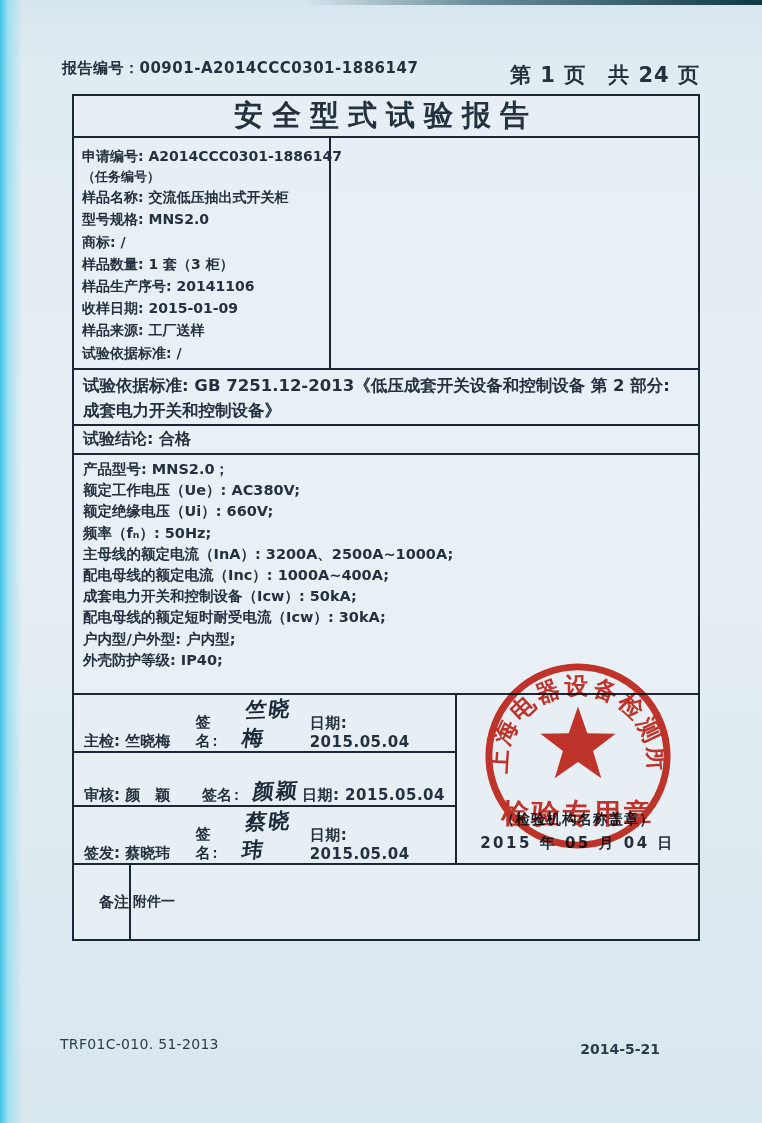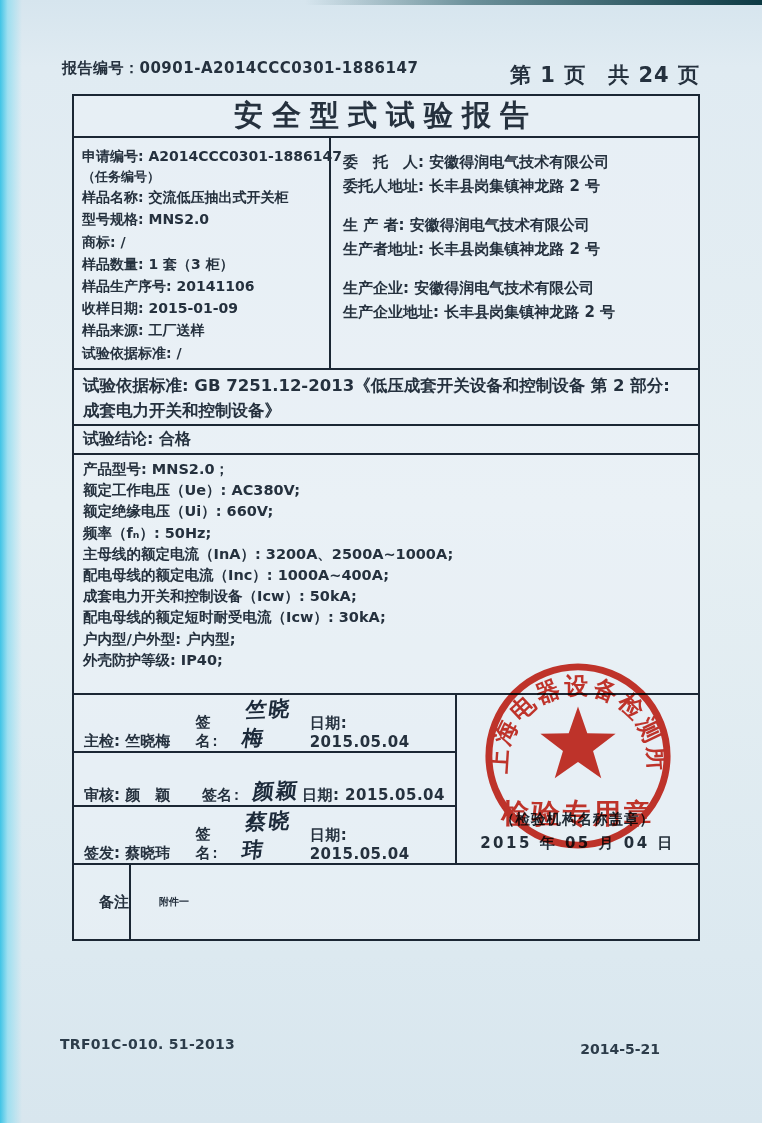--- a/index.html
+++ b/index.html
@@ -47,23 +47,23 @@
   .stamp-cell { flex:1; position:relative; }
   .stamp-caption { position:absolute; bottom:34px; width:100%; text-align:center;
     font-size:14.5px; font-weight:700; letter-spacing:1px; color:#1e2933; }
   .stamp-date { position:absolute; bottom:10px; width:100%; text-align:center;
     font-size:15px; font-weight:800; letter-spacing:2.5px; color:#232e39; }
   .stamp-svg { position:absolute; top:-38px; left:50%; transform:translateX(-50%);
     width:198px; height:198px; mix-blend-mode:multiply; opacity:.93; }
   .remark-row { height:74px; display:flex; }
   .remark-label { width:57px; border-right:2px solid #1b2734; display:flex;
     align-items:center; justify-content:center; font-size:15px; font-weight:700;padding-left:25px; }
-  .remark-content { flex:1; display:flex; align-items:center; padding:0 28px;
-    font-size:10px; font-weight:700; }
-  .footer-left { position:absolute; left:60px; top:1036px; font-size:14px; font-weight:700;
+  .remark-content { flex:1; display:flex; align-items:center; padding:0 2px;
+    font-size:14px; font-weight:700; }
+  .footer-left { position:absolute; left:60px; top:1036px; font-size:14px; font-weight:400;
     color:#2c3c4a; letter-spacing:.3px; }
   .footer-right { position:absolute; right:102px; top:1041px; font-size:14px; font-weight:600;
     color:#2c3c4a; }
 </style>
 </head>
 <body>
 
 <div class="page">
   <div class="edge-left"></div>
   <div class="edge-top"></div>
@@ -80,28 +80,20 @@
         <div>申请编号: A2014CCC0301-1886147</div>
         <div class="sub">（任务编号）</div>
         <div>样品名称: 交流低压抽出式开关柜</div>
         <div>型号规格: MNS2.0</div>
         <div>商标: /</div>
         <div>样品数量: 1 套（3 柜）</div>
         <div>样品生产序号: 20141106</div>
         <div>收样日期: 2015-01-09</div>
         <div>样品来源: 工厂送样</div>
         <div>试验依据标准: /</div>
-      </div>
-      <div class="info-right">
-        <div>委　托　人: 安徽得润电气技术有限公司</div>
-        <div>委托人地址: 长丰县岗集镇神龙路 2 号</div>
-        <div class="gap">生 产 者: 安徽得润电气技术有限公司</div>
-        <div>生产者地址: 长丰县岗集镇神龙路 2 号</div>
-        <div class="gap">生产企业: 安徽得润电气技术有限公司</div>
-        <div>生产企业地址: 长丰县岗集镇神龙路 2 号</div>
       </div>
     </div>
 
     <div class="row standard-row">试验依据标准: GB 7251.12-2013《低压成套开关设备和控制设备 第 2 部分: 成套电力开关和控制设备》</div>
 
     <div class="row conclusion-row">试验结论: 合格</div>
 
     <div class="row details-row">
       <div>产品型号: MNS2.0；</div>
       <div>额定工作电压（Ue）: AC380V;</div>

